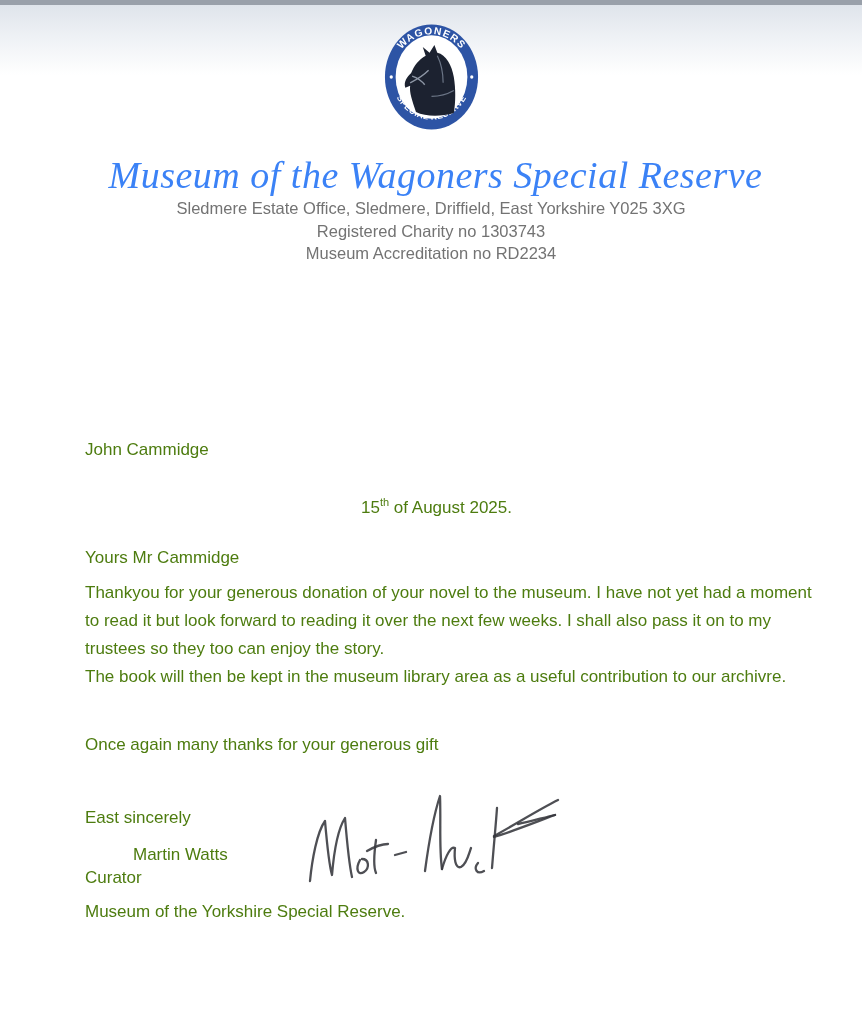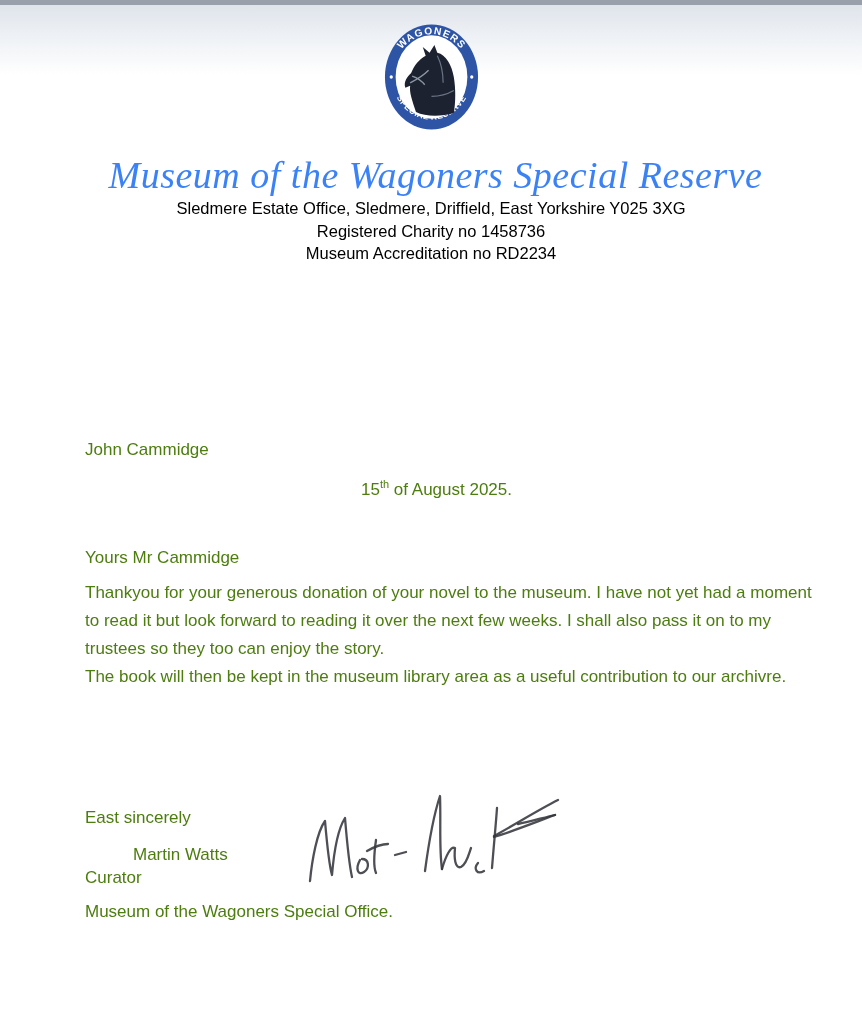--- a/index.html
+++ b/index.html
@@ -30,26 +30,26 @@
     font-family:"Liberation Serif","DejaVu Serif",serif;
     font-style:italic;
     font-size:38px;
     color:#3b82f6;
     letter-spacing:0.5px;
     line-height:44px;
     padding-left:9px;
   }
   .addr-line{
     font-size:16.5px;
-    color:#000000;
+    color:#737373;
     line-height:22.5px;
   }
   .body-text{position:absolute;font-size:17px;color:#4d7c0f;}
   .recipient{left:85px;top:440px;}
-  .date-line{left:361px;top:480px;text-align:center;}
+  .date-line{left:361px;top:498px;text-align:center;}
   .date-line sup{font-size:11px;vertical-align:super;line-height:0;}
   .salutation{left:85px;top:548px;}
   .para{left:85px;width:732px;line-height:28px;}
   .para1{top:579px;}
   .para2{top:663px;}
   .para3{top:731px;}
   .closing{left:85px;top:808px;}
   .signer-name{left:85px;top:845px;margin-left:48px;}
   .signer-title{left:85px;top:868px;text-align:center;}
   .org-line{left:85px;top:902px;}
@@ -95,37 +95,38 @@
         C 75,68 75,82 73,93
         C 60,97 44,97 34,92 Z"></path>
       <path fill="none" stroke="#8e97a6" stroke-width="1.4" d="M 28,62 C 36,58 42,54 47,49 M 30,55 C 36,57 40,60 43,64"></path>
       <path fill="none" stroke="#6c7687" stroke-width="1.2" d="M 56,34 C 60,42 62,52 62,62 M 73,70 C 66,74 58,76 50,76"></path>
     </g>
   </svg>
 
   <div class="header-block">
     <div class="title">Museum of the Wagoners Special Reserve</div>
     <div class="addr-line">Sledmere Estate Office, Sledmere, Driffield, East Yorkshire Y025 3XG</div>
-    <div class="addr-line">Registered Charity no 1458736</div>
+    <div class="addr-line">Registered Charity no 1303743</div>
     <div class="addr-line">Museum Accreditation no RD2234</div>
   </div>
 
   <div class="body-text recipient">John Cammidge</div>
 
   <div class="body-text date-line"><span>15</span><sup>th</sup><span> of August 2025.</span></div>
 
   <div class="body-text salutation">Yours Mr Cammidge</div>
 
   <div class="body-text para para1">Thankyou for your generous donation  of your novel to the museum. I have not yet had a moment to read it but look forward to reading it over the next few weeks. I shall also pass it on to my trustees so they too can enjoy the story.</div>
   <div class="body-text para para2">The book will then be kept in the museum library area as a useful contribution to our archivre.</div>
+  <div class="body-text para para3">Once again many thanks for your generous gift</div>
 
   <div class="body-text closing">East sincerely</div>
   <div class="body-text signer-name">Martin Watts</div>
   <div class="body-text signer-title">Curator</div>
-  <div class="body-text org-line">Museum of the Wagoners Special Office.</div>
+  <div class="body-text org-line">Museum of the Yorkshire Special Reserve.</div>
 
   <svg class="signature" viewBox="0 0 266 116">
     <path d="M 12,103 C 14,82 19,54 27,43 C 29,66 31,87 34,97 C 36,73 40,51 47,40 C 49,64 51,86 54,99"></path>
     <path d="M 62,82 C 57,91 60,98 66,94 C 72,90 71,81 64,81"></path>
     <path d="M 78,62 C 76,76 75,88 78,95"></path>
     <path d="M 69,73 C 76,69 84,66 90,66"></path>
     <path d="M 97,77 L 108,74"></path>
     <path d="M 127,93 C 131,63 136,36 142,18 C 143,45 141,71 144,91"></path>
     <path d="M 144,91 C 148,77 153,68 157,70 C 156,80 157,91 163,89 C 169,86 171,75 173,70"></path>
     <path d="M 180,85 C 175,91 179,97 186,93"></path>

